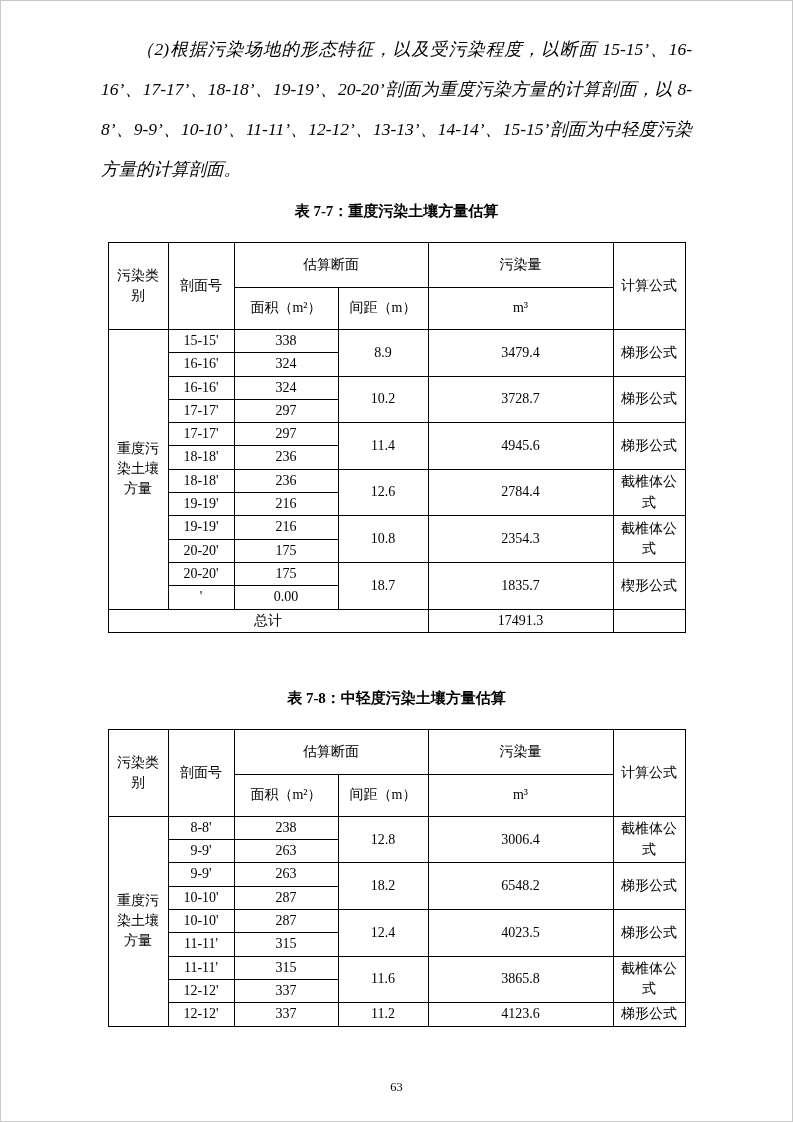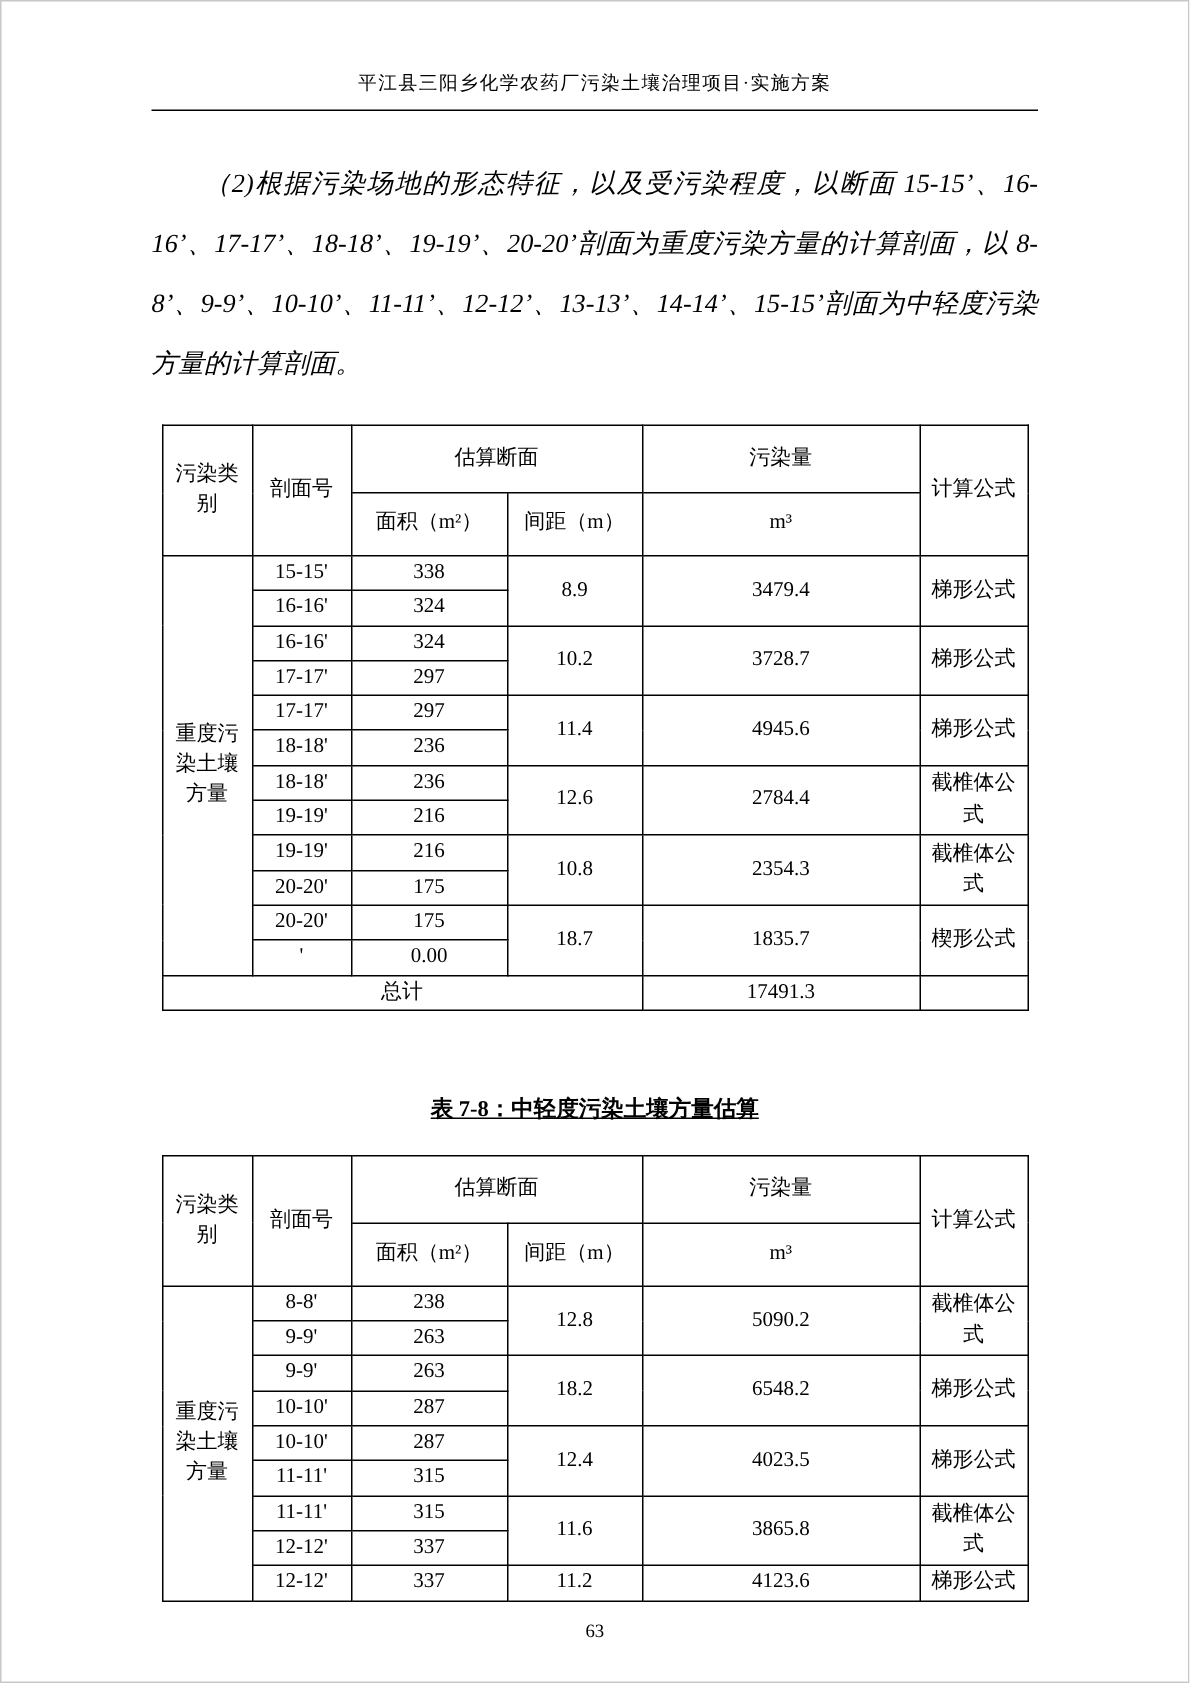--- a/index.html
+++ b/index.html
@@ -33,21 +33,20 @@
     font-style: italic;
   }
   .table-title {
     text-align: center;
     font-weight: bold;
     font-size: 15px;
     margin-top: 13px;
   }
   .table-title.second {
     margin-top: 56px;
-    text-decoration: underline;
   }
   table.est-table {
     margin: 21px auto 0 auto;
     border-collapse: collapse;
     table-layout: fixed;
     width: 577px;
     font-size: 14px;
     text-align: center;
   }
   table.est-table th, table.est-table td {
@@ -71,26 +70,24 @@
     text-align: center;
     font-size: 12.5px;
     margin-top: 37px;
   }
 </style>
 </head>
 <body>
 
 <div class="page">
 
-  <div class="doc-header">
-    <span>平江县三阳乡化学农药厂污染土壤治理项目·实施方案</span>
-  </div>
 
   <p class="body-paragraph">（2)根据污染场地的形态特征，以及受污染程度，以断面 15-15’、16-16’、17-17’、18-18’、19-19’、20-20’剖面为重度污染方量的计算剖面，以 8-8’、9-9’、10-10’、11-11’、12-12’、13-13’、14-14’、15-15’剖面为中轻度污染方量的计算剖面。</p>
 
+  <div class="table-title">表 7-7：重度污染土壤方量估算</div>
   <table class="est-table t1" id="table1">
       <colgroup>
         <col style="width:60px">
         <col style="width:66px">
         <col style="width:104px">
         <col style="width:90px">
         <col style="width:185px">
         <col style="width:72px">
       </colgroup>
       <thead>
@@ -206,21 +203,21 @@
           <th>间距（m）</th>
           <th>m³</th>
         </tr>
       </thead>
       <tbody>
         <tr>
           <td rowspan="9" class="cat-cell">重度污染土壤方量</td>
           <td>8-8'</td>
           <td>238</td>
           <td rowspan="2">12.8</td>
-          <td rowspan="2">5090.2</td>
+          <td rowspan="2">3006.4</td>
           <td rowspan="2">截椎体公式</td>
         </tr>
         <tr>
           <td>9-9'</td>
           <td>263</td>
         </tr>
         <tr>
           <td>9-9'</td>
           <td>263</td>
           <td rowspan="2">18.2</td>

